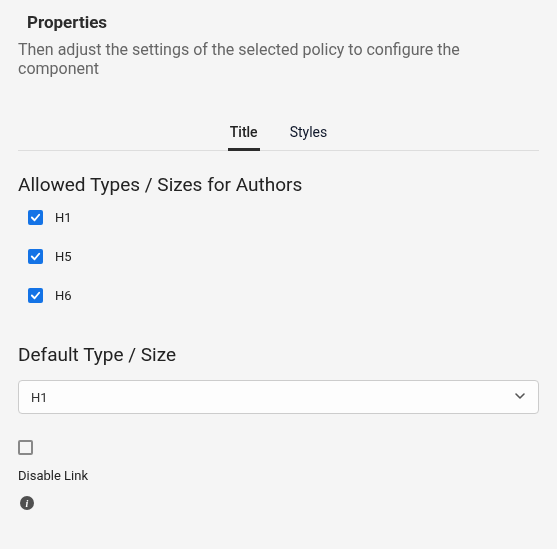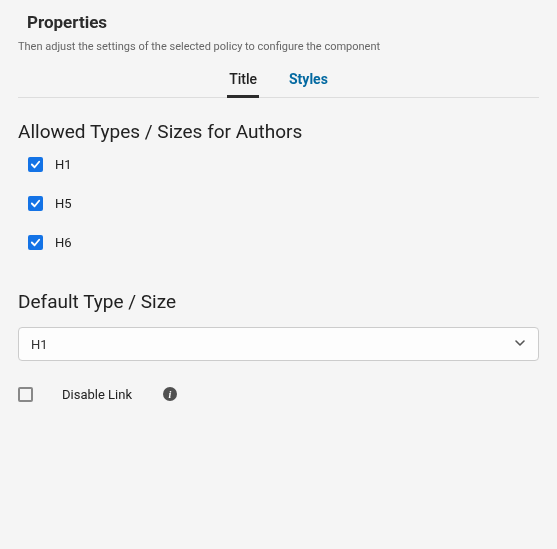--- a/index.html
+++ b/index.html
@@ -17,38 +17,37 @@
       font-size: 13px;
     }
     .section-title {
       font-size: 17px;
       font-weight: 700;
       color: #2c2c2c;
       margin-bottom: 8px;
       margin-left: 9px;
     }
     .section-desc {
-      font-size: 11px;
+      font-size: 16px;
       color: #666;
-      margin-bottom: 12px;
+      margin-bottom: 40px;
     }
     .tabs {
       display: flex;
       justify-content: center;
       border-bottom: 1px solid #ddd;
       margin-bottom: 22px;
       gap: 28px;
     }
     .tab {
       padding: 6px 2px 10px 2px;
       font-size: 14px;
-      color: #0369a1;
+      color: #0f172a;
       cursor: pointer;
       position: relative;
-      font-weight: bold;
     }
     .tab.active {
       color: #222;
       font-weight: 500;
     }
     .tab.active::after {
       content: "";
       position: absolute;
       left: 0;
       right: 0;
@@ -116,21 +115,22 @@
       font-size: 13px;
       color: #333;
       justify-content: space-between;
     }
     .chevron {
       color: #555;
     }
     .disable-row {
       display: flex;
       align-items: flex-start;
-      gap: 29px;
+      gap: 13px;
+      flex-direction: column;
     }
     .info-icon {
       width: 14px;
       height: 14px;
       border-radius: 50%;
       background: #505050;
       color: #fff;
       display: inline-flex;
       align-items: center;
       justify-content: center;

